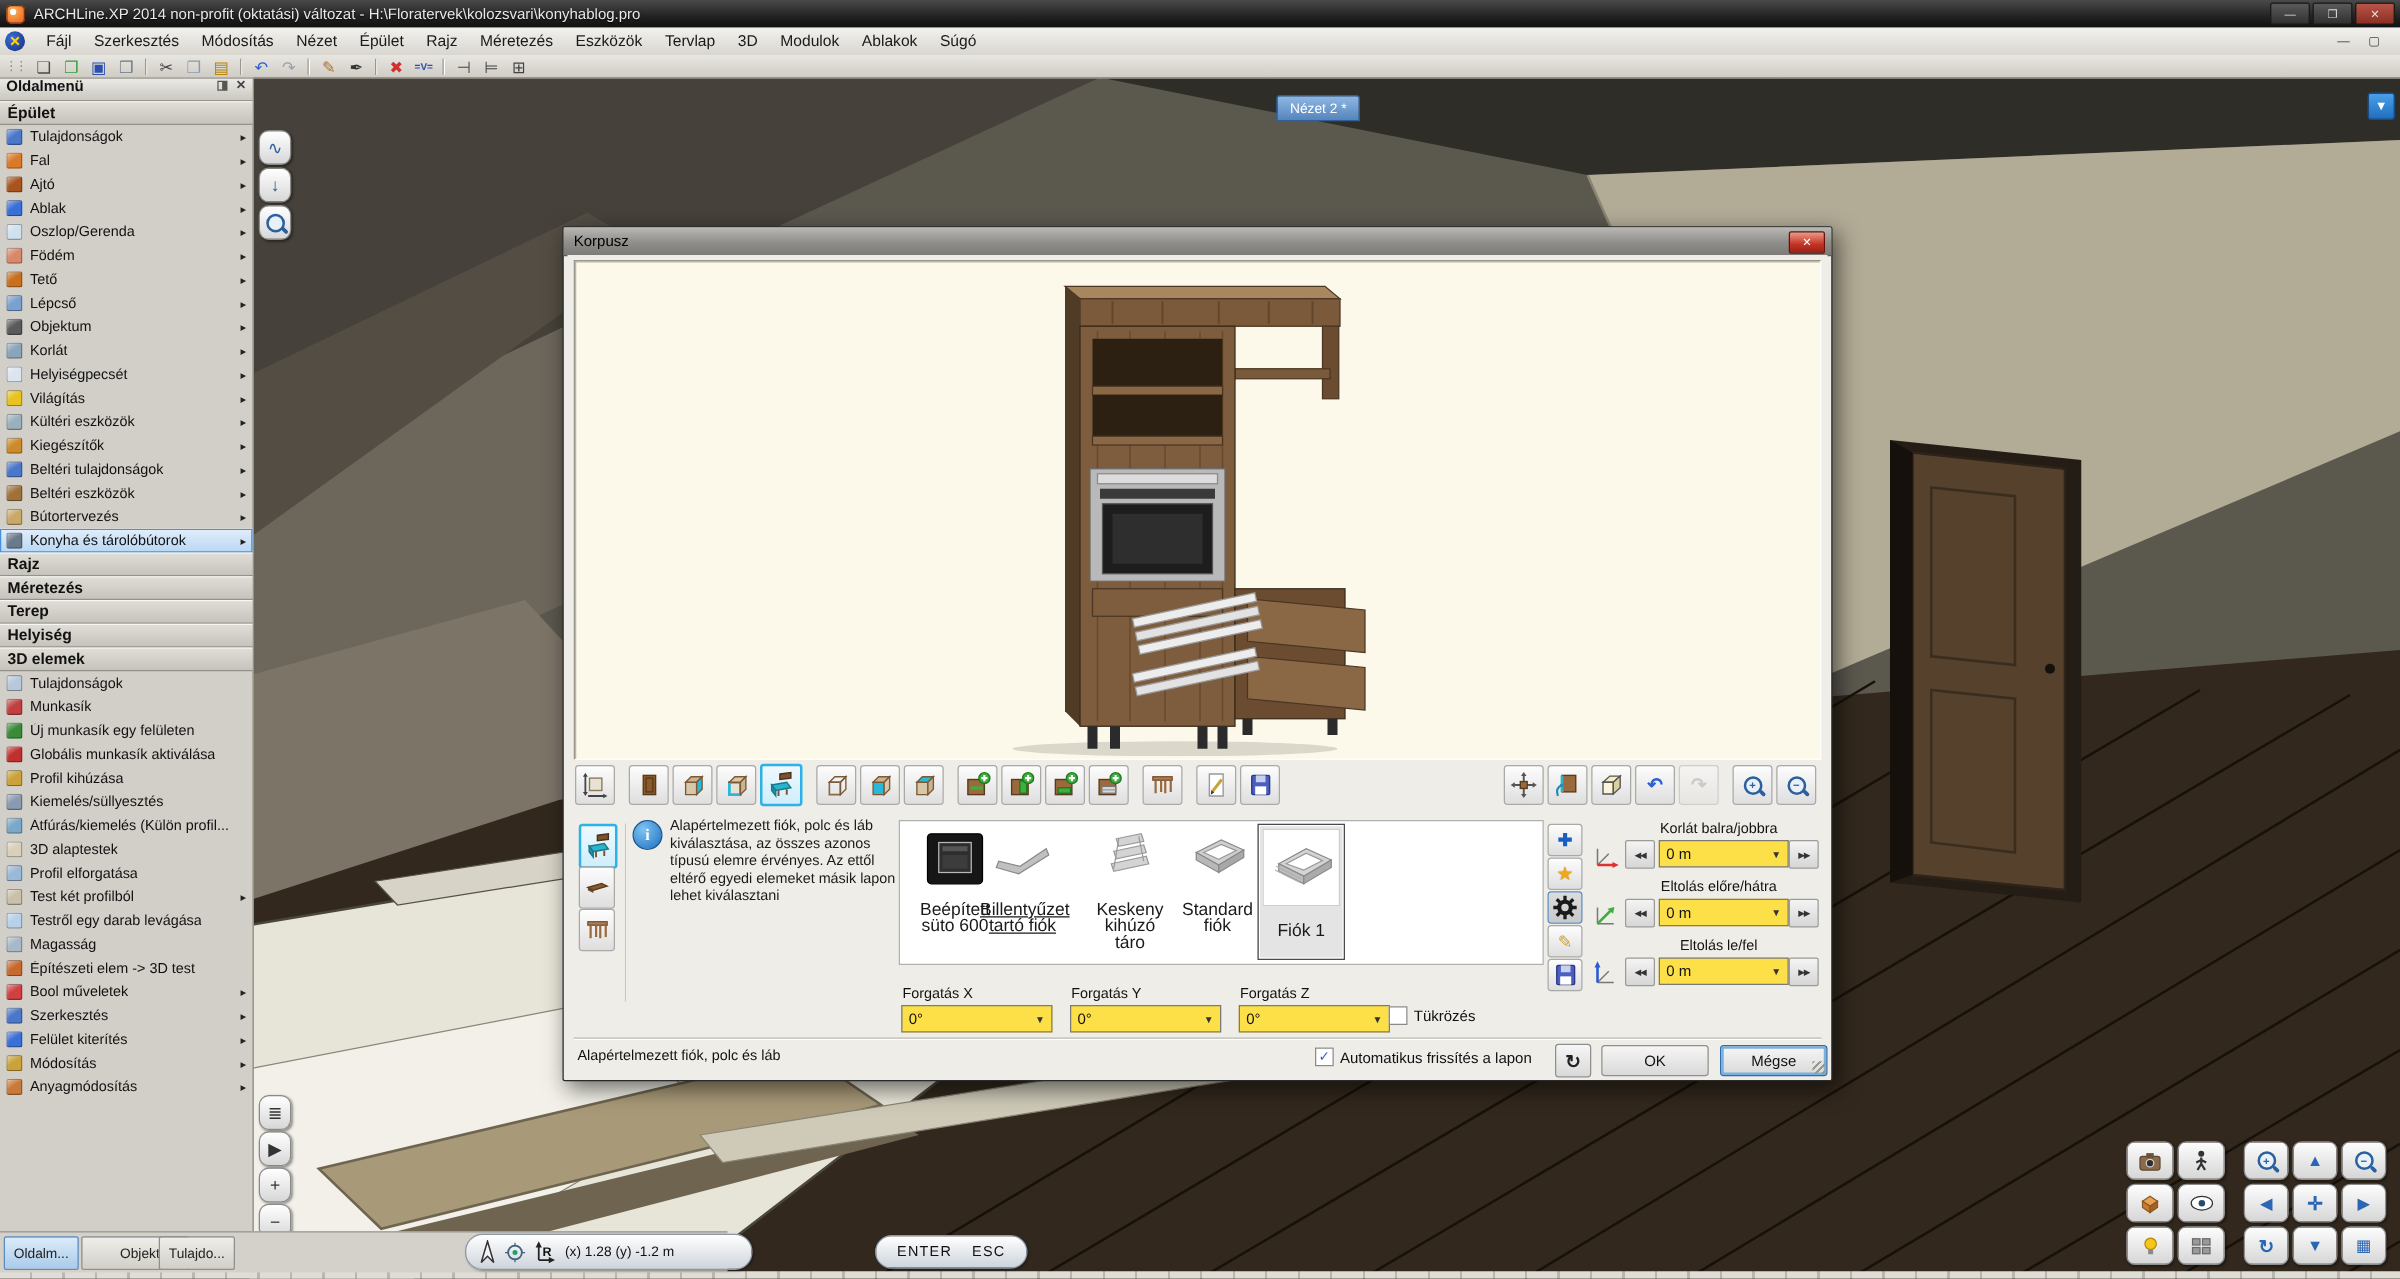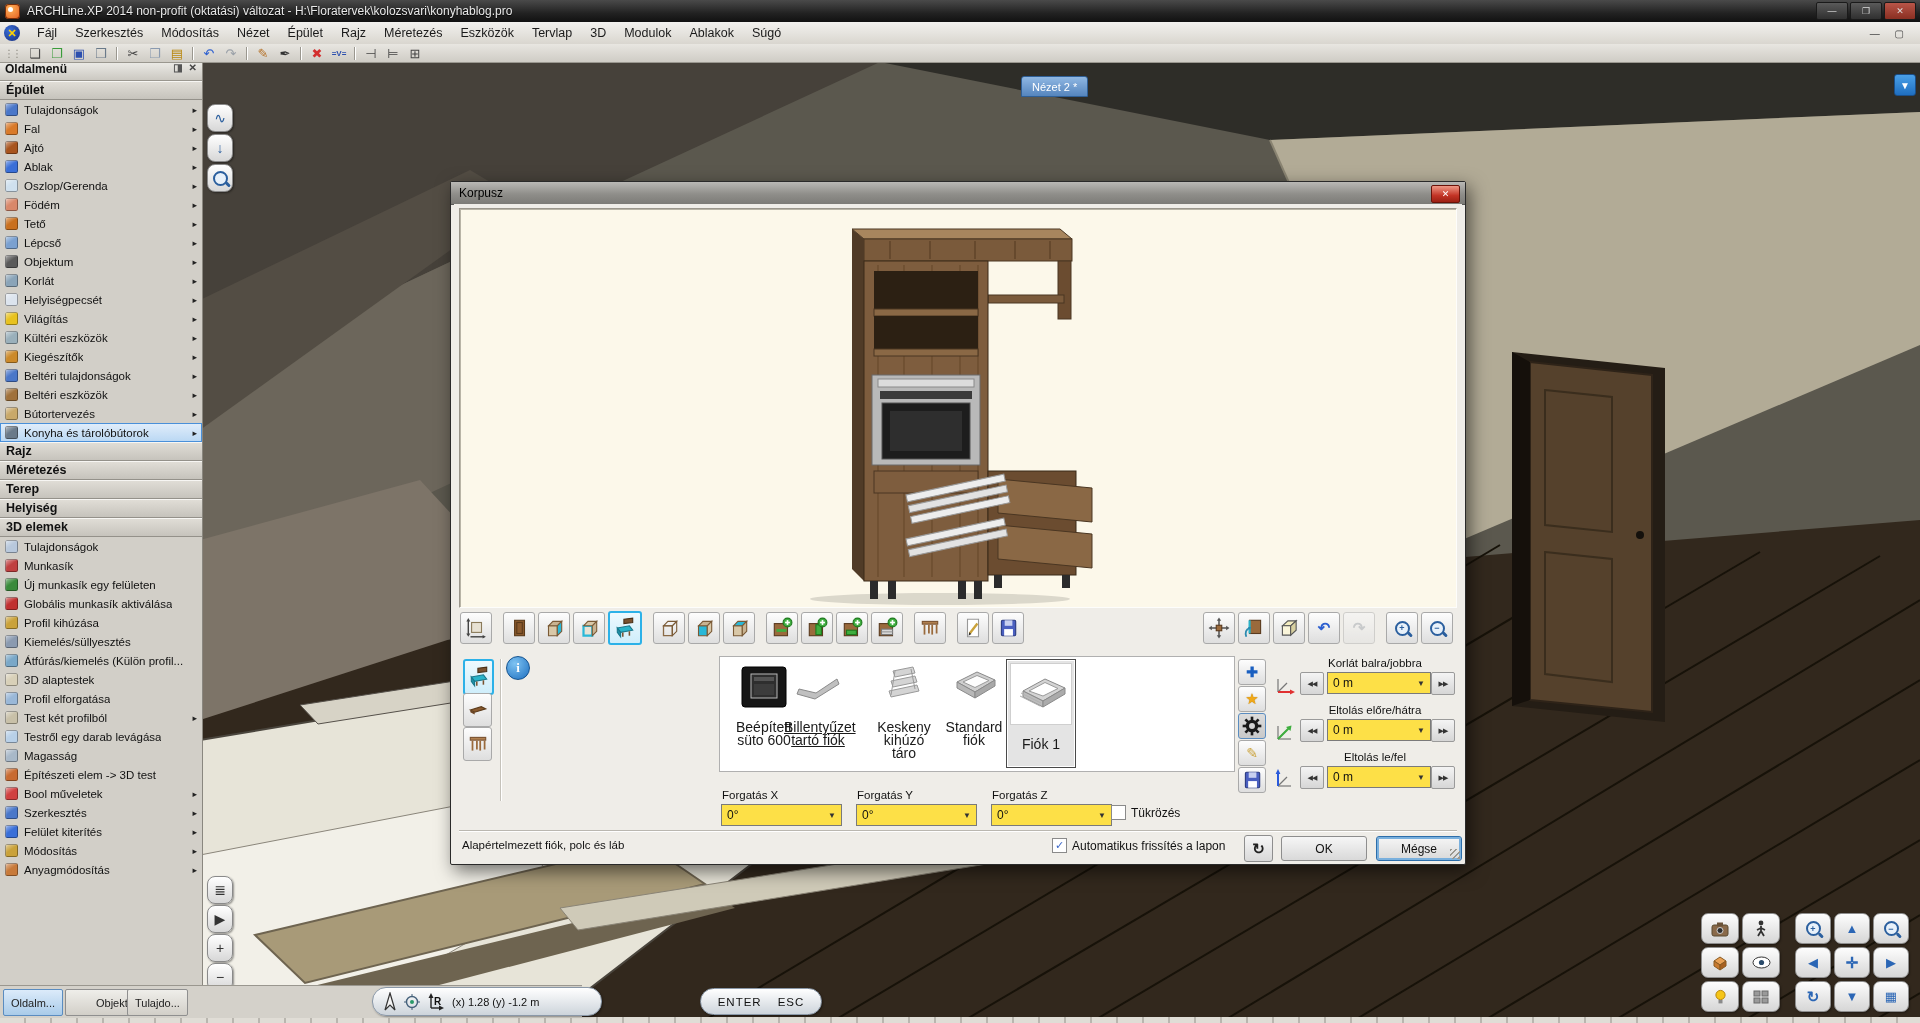--- a/index.html
+++ b/index.html
@@ -723,20 +723,21 @@
               <line x1="5" y1="7" x2="5" y2="16"></line>
               <line x1="9" y1="7" x2="9" y2="15"></line>
               <line x1="12" y1="7" x2="12" y2="16"></line>
               <line x1="16" y1="7" x2="16" y2="15"></line>
             </g>
           </svg>
         </div>
       </div>
     <div class="vline"></div>
     <div class="infoicon">i</div>
+    <div class="infotext">Alapértelmezett fiók, polc és láb kiválasztása, az összes azonos típusú elemre érvényes. Az ettől eltérő egyedi elemeket másik lapon lehet kiválasztani</div>
 
     <div class="thumbpanel">
         <div id="thumbs">
           <div class="thumb" style="left: 10px;">
             <div class="img">
               <svg width="50" height="46">
                 <rect x="3" y="3" width="44" height="40" rx="3" fill="#161616" stroke="#000"></rect>
                 <rect x="12" y="10" width="26" height="24" fill="#2e2e2e" stroke="#b8b8b8"></rect>
                 <rect x="15" y="13" width="20" height="4" fill="#555"></rect>
                 <rect x="15" y="20" width="20" height="11" fill="#3c3c3c"></rect>

